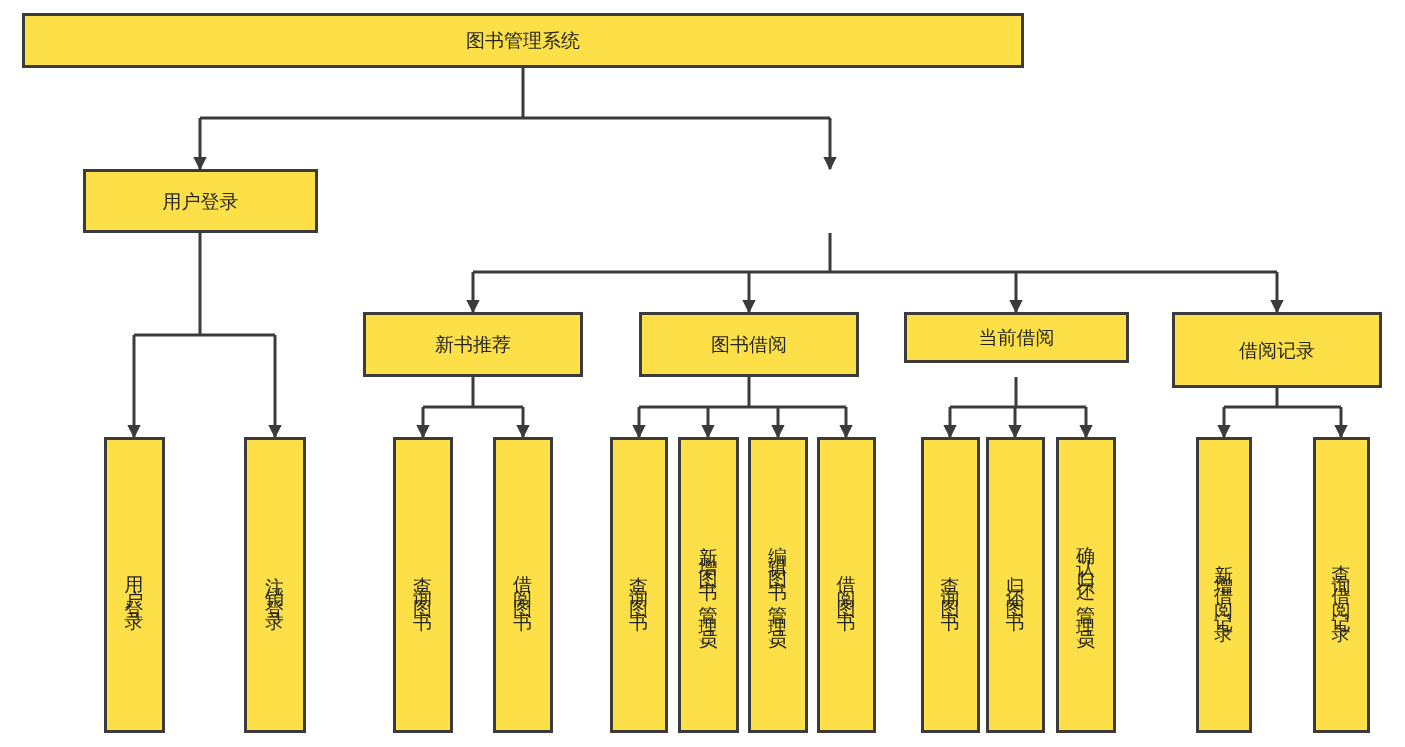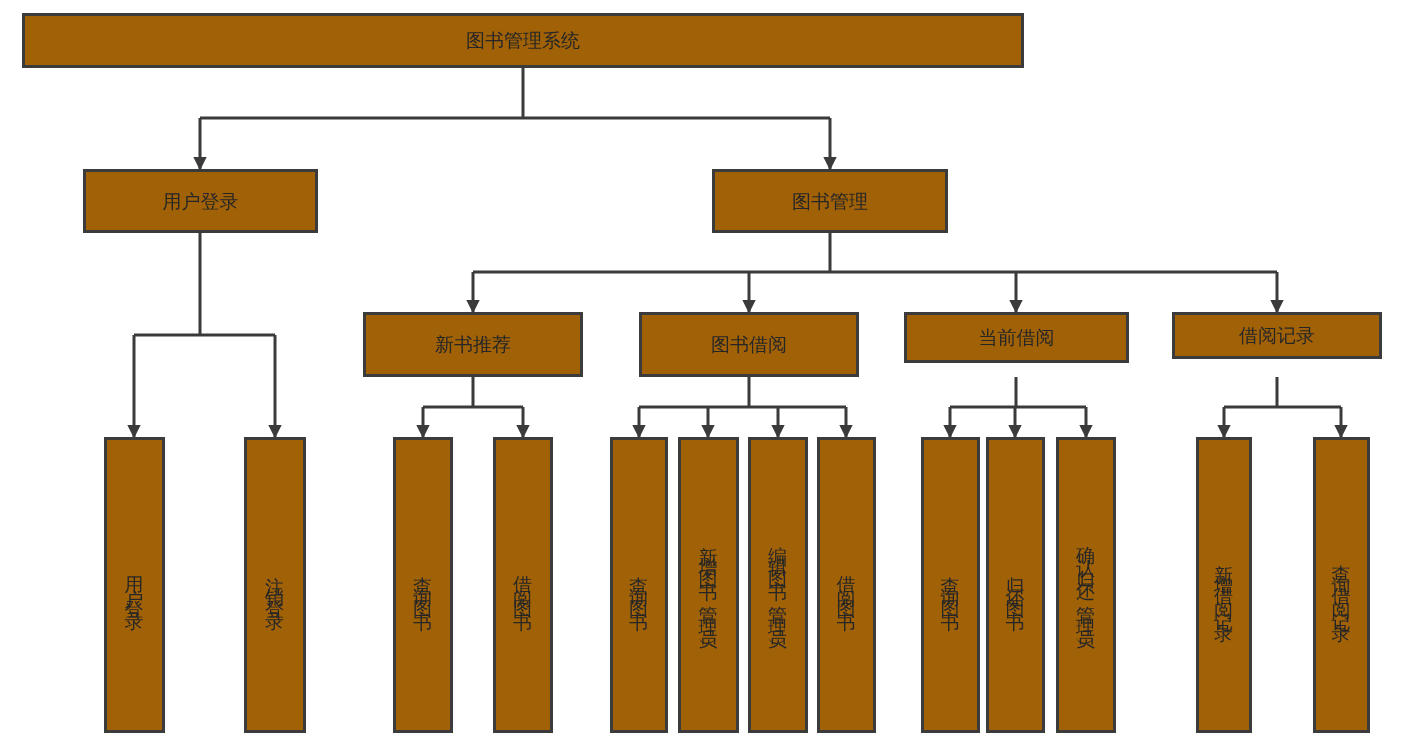--- a/index.html
+++ b/index.html
@@ -2,21 +2,21 @@
 <html><head>
 <meta charset="utf-8">
 <style>
   html,body{margin:0;padding:0;background:#ffffff;}
   .canvas{
     position:relative;width:1405px;height:747px;background:#ffffff;overflow:hidden;
     font-family:"DejaVu Sans", sans-serif;
   }
   .connectors{position:absolute;left:0;top:0;z-index:1;}
   .node{
-    position:absolute;box-sizing:border-box;background:#a16207;border:3px solid #3b3b3b;
+    position:absolute;box-sizing:border-box;background:#fde047;border:3px solid #3b3b3b;
     display:flex;align-items:center;justify-content:center;
     color:#262626;font-size:19px;z-index:2;line-height:1.2;
     white-space:nowrap;
   }
   .node.v{
     writing-mode:vertical-rl;text-orientation:mixed;letter-spacing:12px;
     white-space:normal;
   }
   .watermark{
     position:absolute;z-index:5;font-size:17px;color:#9b9b9b;letter-spacing:1px;
@@ -63,26 +63,25 @@
       <path d="M1015 407 V437" marker-end="url(#arrow)"></path>
       <path d="M1086 407 V437" marker-end="url(#arrow)"></path>
       <path d="M1224 407 V437" marker-end="url(#arrow)"></path>
       <path d="M1341 407 V437" marker-end="url(#arrow)"></path>
     </g>
   </svg>
 
   <div class="node" style="left:22px;top:13px;width:1002px;height:55px">图书管理系统</div>
 
   <div class="node" style="left:83px;top:169px;width:235px;height:64px">用户登录</div>
-  <div class="node" style="left:712px;top:169px;width:236px;height:64px">图书管理</div>
 
   <div class="node" style="left:363px;top:312px;width:220px;height:65px">新书推荐</div>
   <div class="node" style="left:639px;top:312px;width:220px;height:65px">图书借阅</div>
   <div class="node" style="left:904px;top:312px;width:225px;height:51px">当前借阅</div>
-  <div class="node" style="left:1172px;top:312px;width:210px;height:47px">借阅记录</div>
+  <div class="node" style="left:1172px;top:312px;width:210px;height:76px">借阅记录</div>
 
   <div class="node v" style="left:104px;top:437px;width:61px;height:296px">用户登录</div>
   <div class="node v" style="left:244px;top:437px;width:62px;height:296px">注销登录</div>
 
   <div class="node v" style="left:393px;top:437px;width:60px;height:296px">查询图书</div>
   <div class="node v" style="left:493px;top:437px;width:60px;height:296px">借阅图书</div>
 
   <div class="node v" style="left:610px;top:437px;width:58px;height:296px">查询图书</div>
   <div class="node v" style="left:678px;top:437px;width:61px;height:296px">新增图书（管理员）</div>
   <div class="node v" style="left:748px;top:437px;width:60px;height:296px">编辑图书（管理员）</div>

